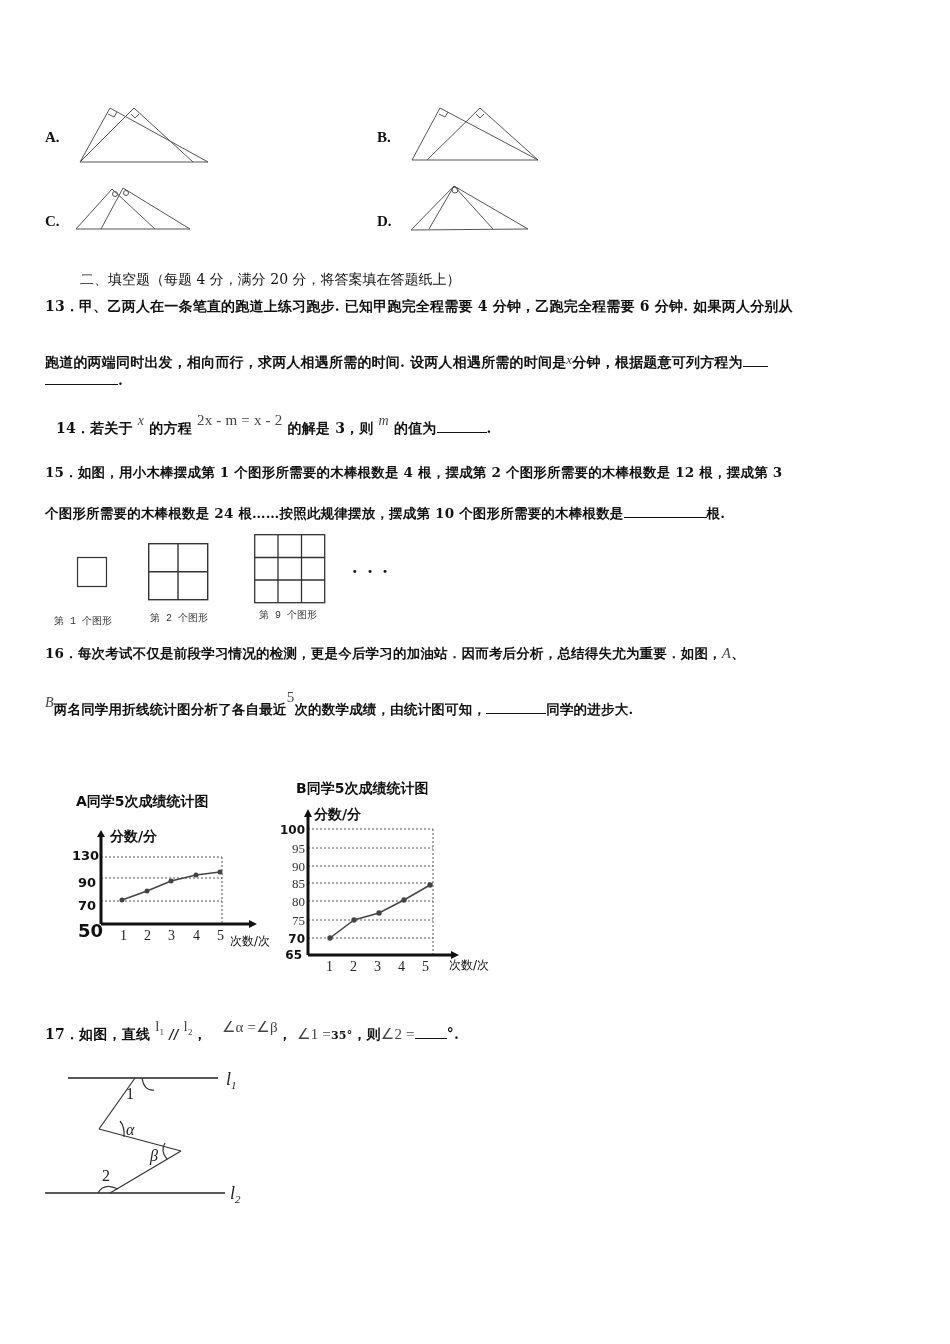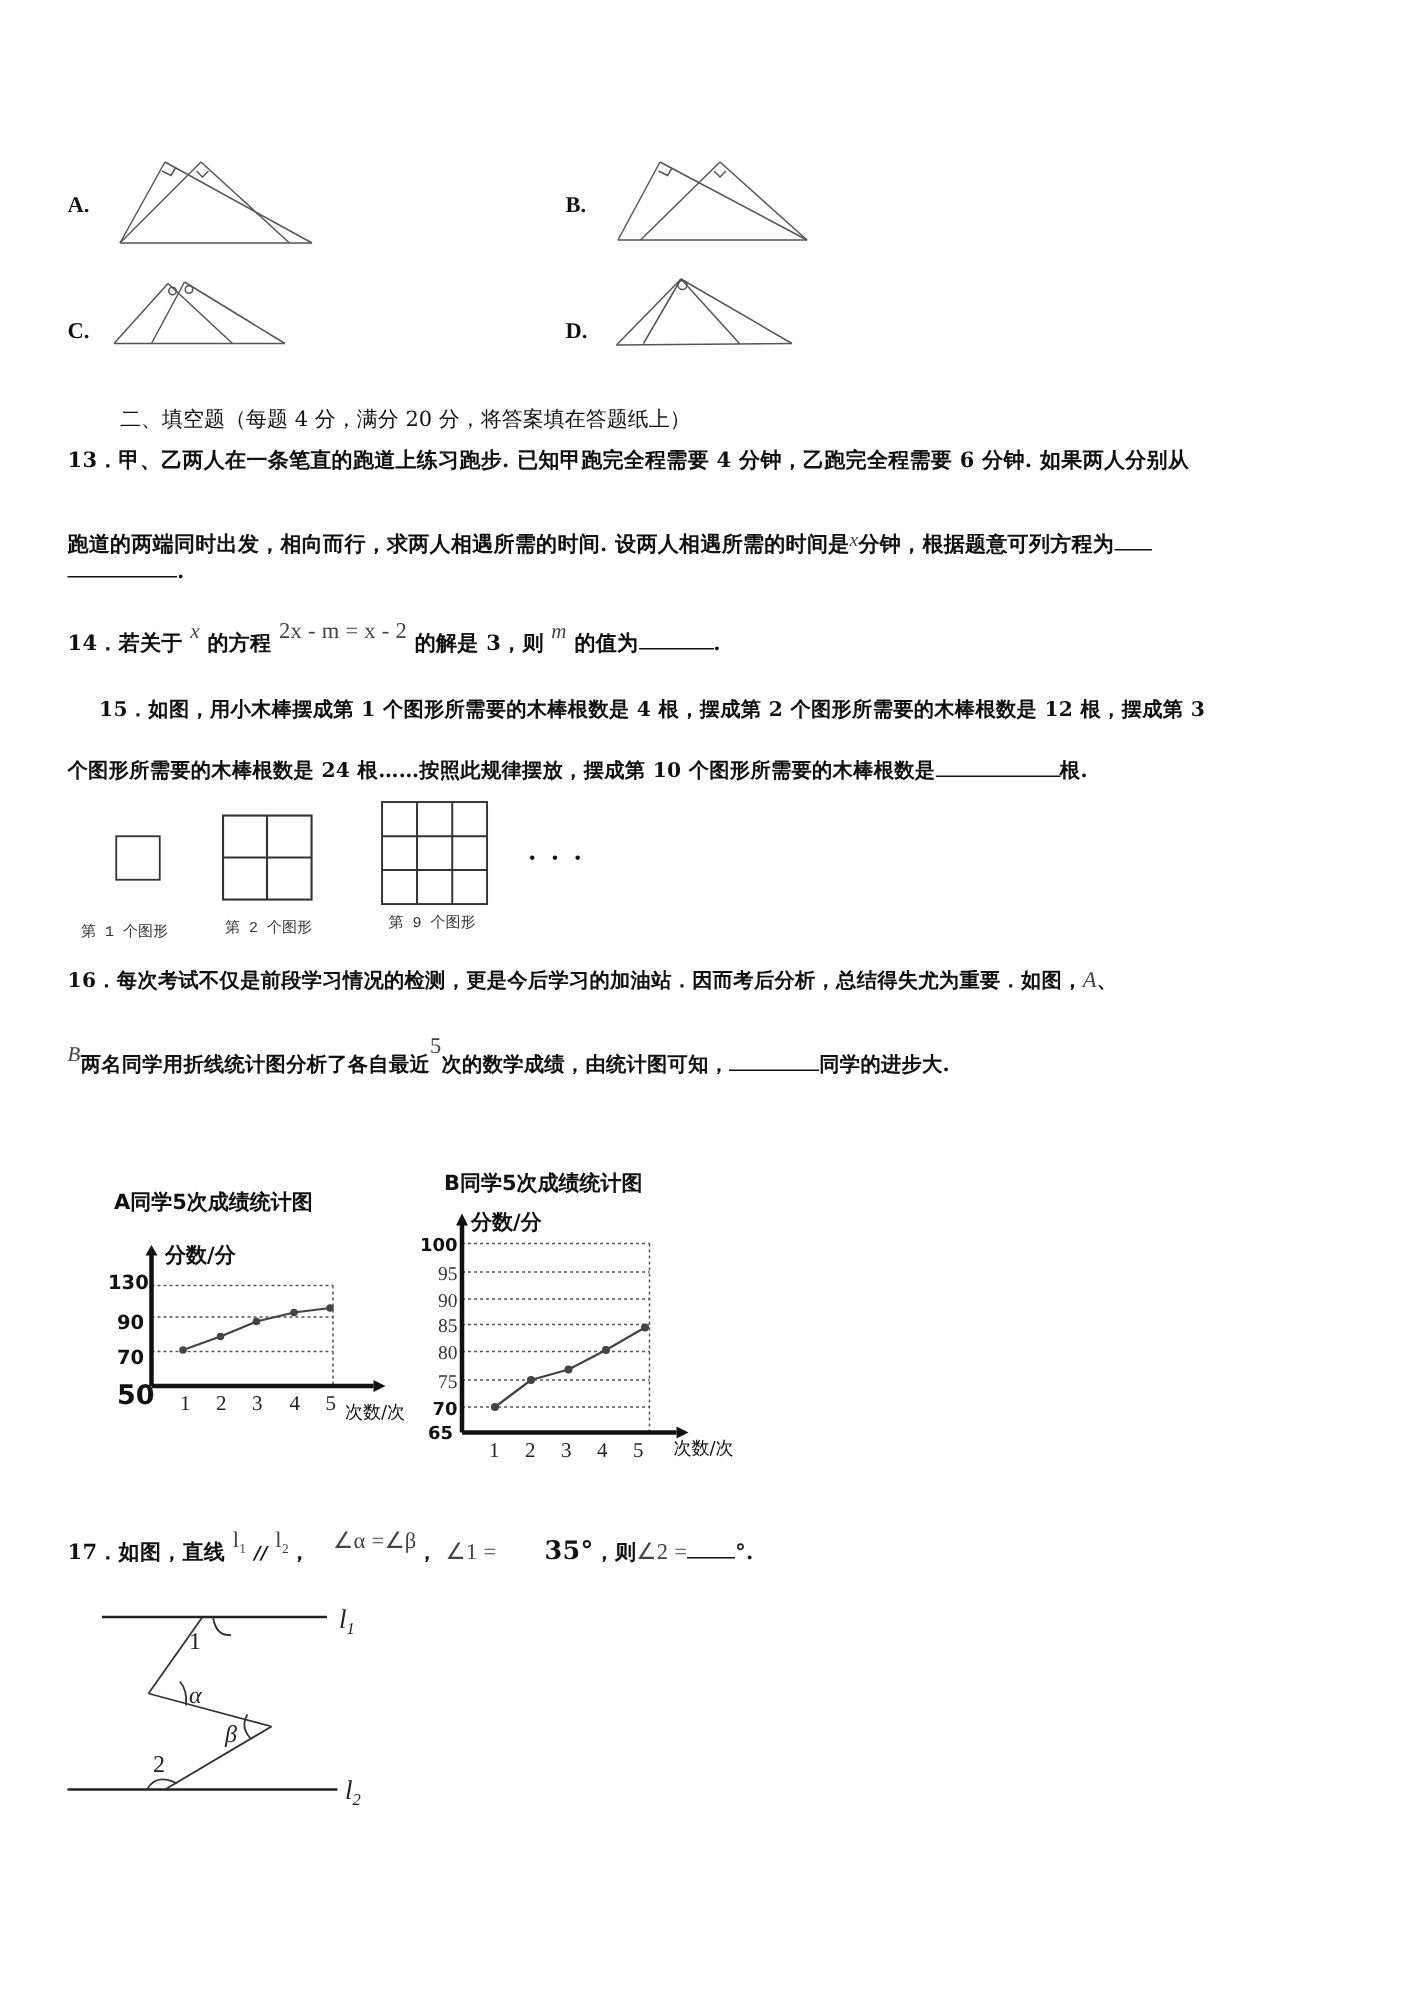--- a/index.html
+++ b/index.html
@@ -76,31 +76,31 @@
 <div class="abs txt-plain" style="left:45px;top:271px;font-size:14px;">二、填空题（每题 4 分，满分 20 分，将答案填在答题纸上）</div>
 
 <div class="abs txt" style="left:45px;top:298px;">13．甲、乙两人在一条笔直的跑道上练习跑步. 已知甲跑完全程需要 4 分钟，乙跑完全程需要 6 分钟. 如果两人分别从</div>
 <div class="abs txt" style="left:45px;top:334px;margin-top:18px;">
   <span>跑道的两端同时出发，相向而行，求两人相遇所需的时间. 设两人相遇所需的时间是</span><span class="math" style="font-size:13px;position:relative;top:-3px;">x</span><span>分钟，根据题意可列方程为</span><span class="blank" style="width:25px;"></span>
 </div>
 <div class="abs txt" style="left:45px;top:370px;">
   <span class="blank" style="width:73px;"></span><span>.</span>
 </div>
 
-<div class="abs txt" style="left:45px;top:418px;text-align:center;">
+<div class="abs txt" style="left:56px;top:418px;text-align:center;">
   <span>14．若关于</span>
   <span class="math math-up">x</span>
   <span>的方程</span>
   <span class="math math-up" style="font-style:normal;font-size:15px;">2x - m = x - 2</span>
   <span>的解是 3，则</span>
   <span class="math math-up">m</span>
   <span>的值为</span><span class="blank" style="width:50px;"></span><span>.</span>
 </div>
 
-<div class="abs txt" style="left:45px;top:464px;font-size:13.5px;margin-left:21px;">15．如图，用小木棒摆成第 1 个图形所需要的木棒根数是 4 根，摆成第 2 个图形所需要的木棒根数是 12 根，摆成第 3</div>
+<div class="abs txt" style="left:45px;top:464px;font-size:13.5px;">15．如图，用小木棒摆成第 1 个图形所需要的木棒根数是 4 根，摆成第 2 个图形所需要的木棒根数是 12 根，摆成第 3</div>
 <div class="abs txt" style="left:45px;top:503px;font-size:13.5px;">
   <span>个图形所需要的木棒根数是 24 根……按照此规律摆放，摆成第 10 个图形所需要的木棒根数是</span><span class="blank" style="width:83px;"></span><span>根.</span>
 </div>
 
 <svg style="left:77px;top:557px;" width="31" height="31">
   <rect x="0.5" y="0.5" width="29" height="29" fill="none" stroke="#333" stroke-width="1.2"></rect>
 </svg>
 <svg style="left:148px;top:543px;" width="62" height="58">
   <g stroke="#333" stroke-width="1.4" fill="none">
     <rect x="0.7" y="0.7" width="59" height="56"></rect>
@@ -212,21 +212,21 @@
   </svg>
   <div class="abs" style="left:173px;top:182px;font-size:12px;font-family:'DejaVu Sans',sans-serif;">次数/次</div>
 </div>
 
 <div class="abs txt" style="left:45px;top:1024px;">
   <span>17．如图，直线</span>
   <span class="math" style="font-style:normal;position:relative;top:-8px;font-size:15px;"><span>l</span><sub style="font-size:9px;">1</sub></span>
   <span style="font-style:italic;font-size:12px;">//</span>
   <span class="math" style="font-style:normal;position:relative;top:-8px;font-size:15px;"><span>l</span><sub style="font-size:9px;">2</sub></span><span>，</span>
   <span class="math" style="font-style:normal;position:relative;top:-7px;font-size:15px;margin-left:10px;">∠α =∠β</span><span>，</span>
-  <span class="math" style="font-style:normal;font-size:15px;">∠1 =</span><span style="font-size:17px;margin-left:32px;">35°</span><span>，则</span><span class="math" style="font-style:normal;font-size:15px;">∠2 =</span><span class="blank" style="width:32px;"></span><span>°.</span>
+  <span class="math" style="font-style:normal;font-size:15px;">∠1 =</span><span style="font-size:11px;">35°</span><span>，则</span><span class="math" style="font-style:normal;font-size:15px;">∠2 =</span><span class="blank" style="width:32px;"></span><span>°.</span>
 </div>
 
 <svg style="left:40px;top:1065px;" width="220" height="145">
   <g stroke="#222" stroke-width="1.6" fill="none">
     <line x1="28" y1="13" x2="178" y2="13"></line>
     <line x1="5" y1="128" x2="185" y2="128"></line>
   </g>
   <g stroke="#333" stroke-width="1.2" fill="none">
     <line x1="95" y1="13" x2="59" y2="64"></line>
     <line x1="59" y1="64" x2="141" y2="86"></line>

